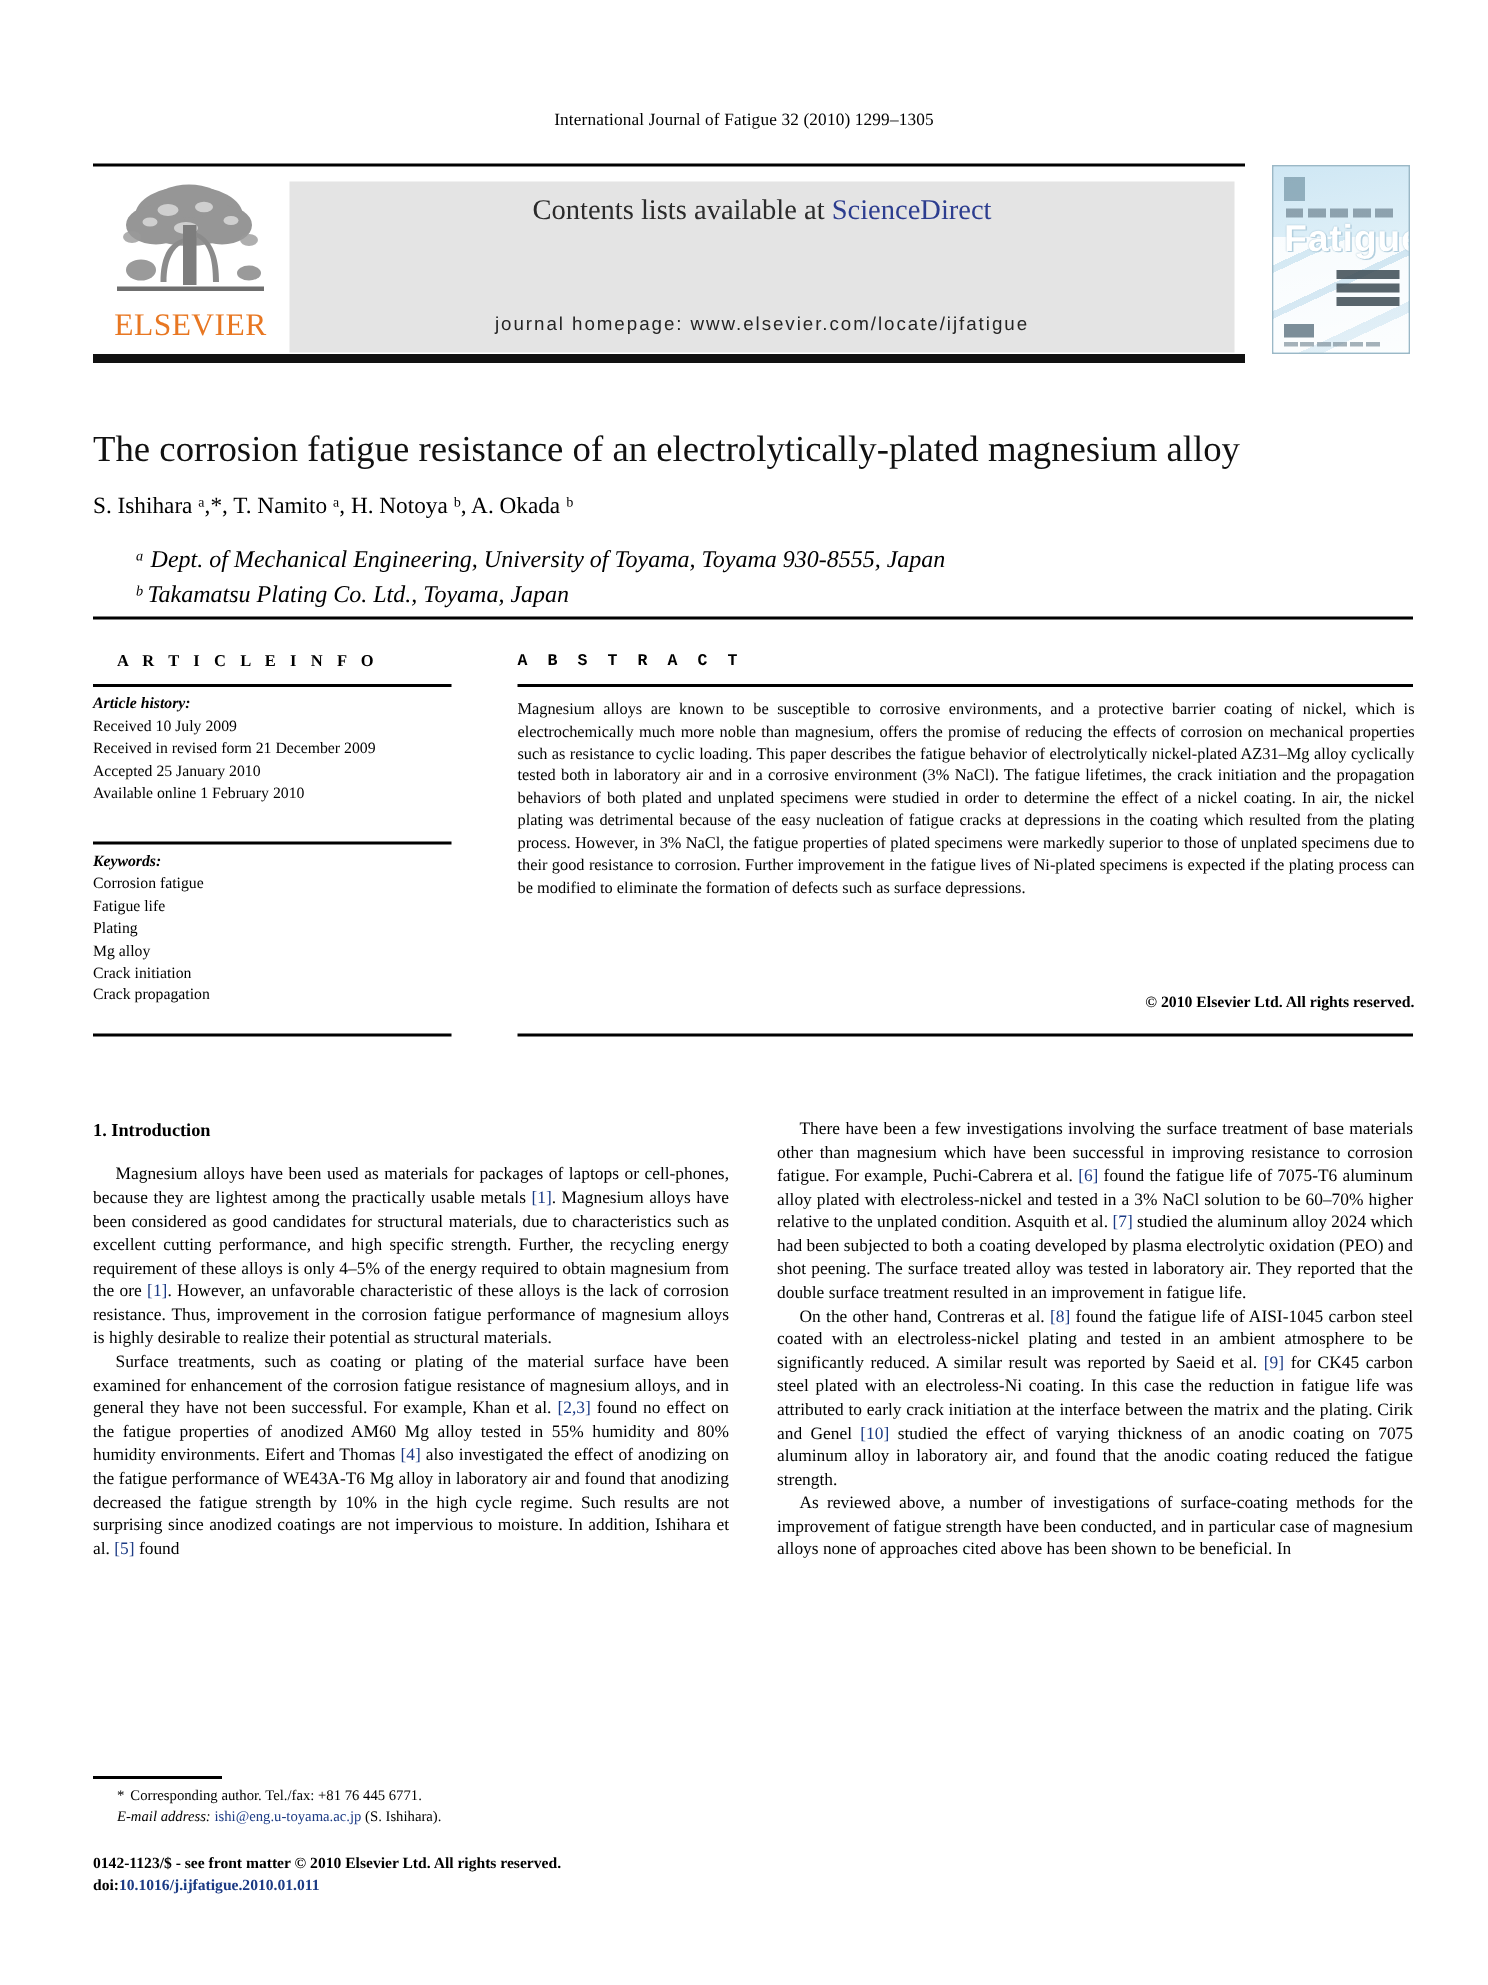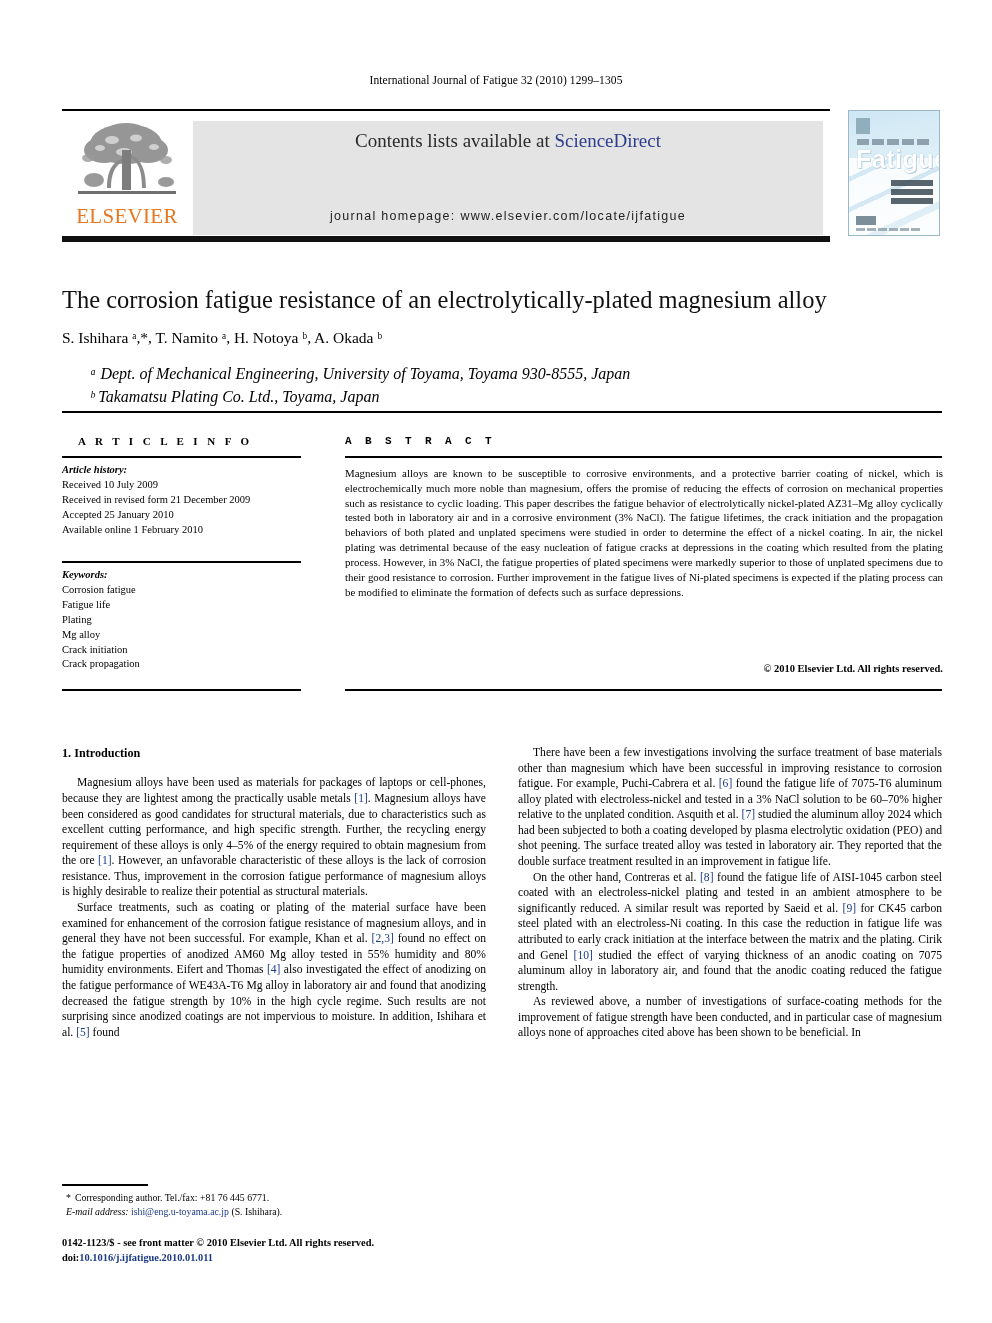--- a/index.html
+++ b/index.html
@@ -332,21 +332,21 @@
     background: #000;
   }
   .footnote {
     position: absolute;
     left: 62px; top: 1191px;
     width: 424px;
     font-size: 9.8px;
     line-height: 1.4;
   }
   .footnote .star { margin-right: 4px; }
-  .fn-line { padding-left: 14px; text-indent: -10px; }
+  .fn-line { padding-left: 14px; text-indent: -10px; margin-left: 12px; }
   .fn-em { font-style: italic; }
   .fn-link { color: #1b3a84; }
 
   .imprint {
     position: absolute;
     left: 62px; top: 1236px;
     width: 470px;
     font-size: 10.4px;
     font-weight: bold;
     line-height: 1.42;

